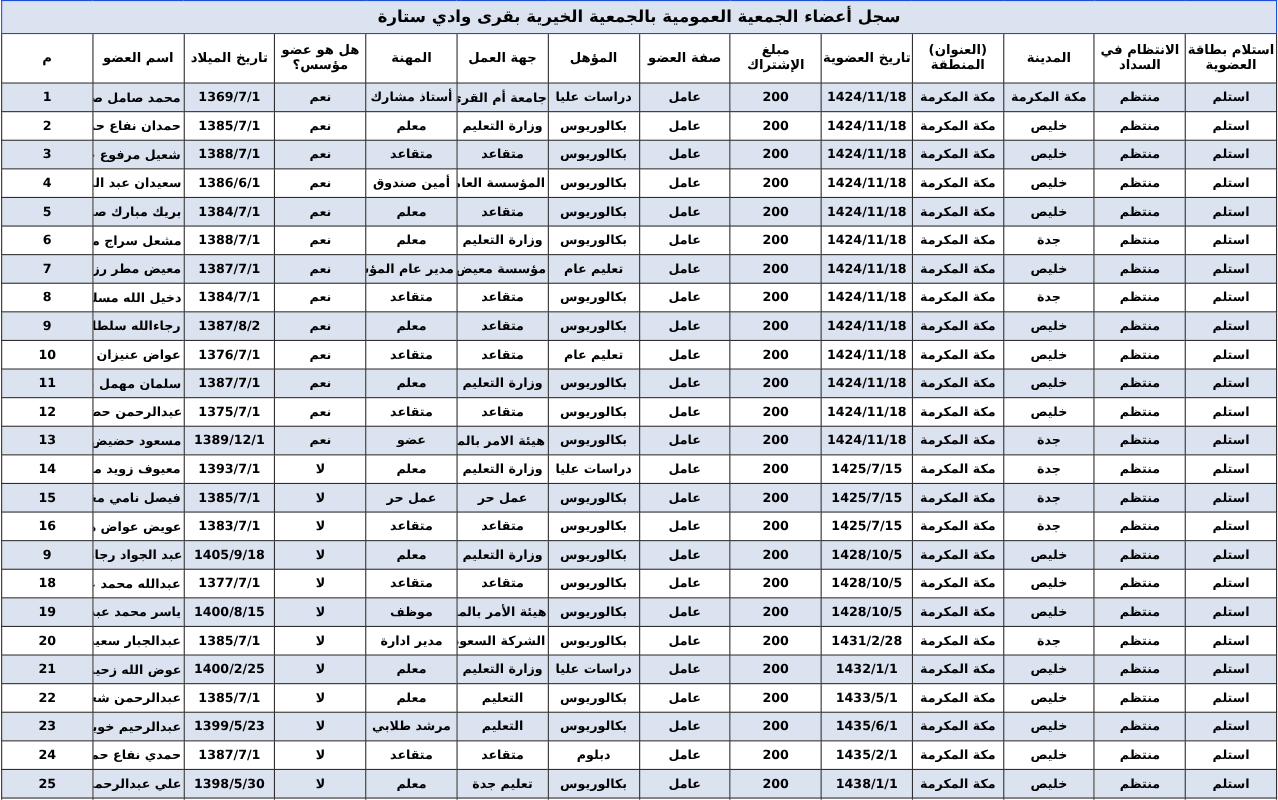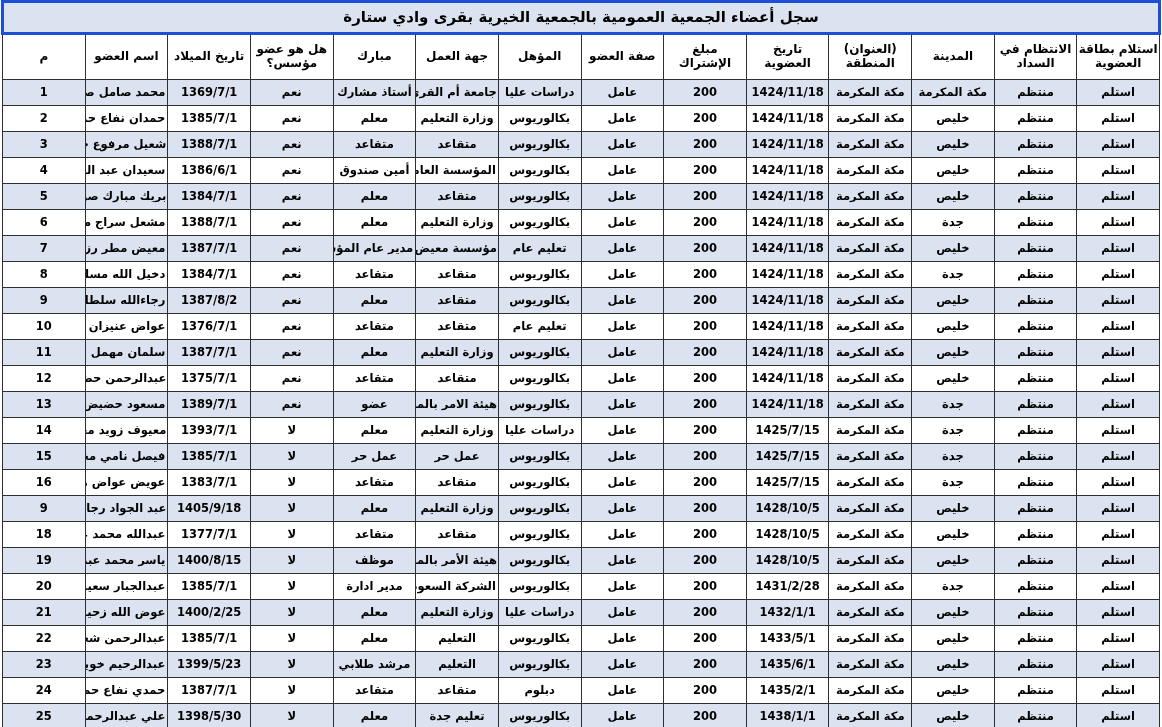--- a/index.html
+++ b/index.html
@@ -35,21 +35,21 @@
     line-height: 1.1;
     overflow: hidden;
     white-space: nowrap;
   }
   tr.title-row td {
     background: #dce3f0;
     height: 27px;
     font-size: 15px;
     font-weight: bold;
     letter-spacing: 0;
-    border: 3px solid #1d4ed8;
+    border: 1px solid #1d4ed8;
   }
   tr.header-row td {
     background: #ffffff;
     height: 42px;
     font-size: 12px;
     font-weight: bold;
     white-space: normal;
     line-height: 1.15;
     padding: 1px 1px;
   }
@@ -87,21 +87,21 @@
       <tr class="header-row">
         <td class="c-card">استلام بطاقة العضوية</td>
         <td class="c-pay">الانتظام في السداد</td>
         <td class="c-city">المدينة</td>
         <td class="c-region">(العنوان) المنطقة</td>
         <td class="c-memdate">تاريخ العضوية</td>
         <td class="c-fee">مبلغ الإشتراك</td>
         <td class="c-memtype">صفة العضو</td>
         <td class="c-qual">المؤهل</td>
         <td class="c-work">جهة العمل</td>
-        <td class="c-prof">مبارك</td>
+        <td class="c-prof">المهنة</td>
         <td class="c-found hdr-small">هل هو عضو مؤسس؟</td>
         <td class="c-birth">تاريخ الميلاد</td>
         <td class="c-name">اسم العضو</td>
         <td class="c-idx">م</td>
       </tr>
     <tr class="data-row shade">
           <td class="c-card">استلم</td>
           <td class="c-pay">منتظم</td>
           <td class="c-city">مكة المكرمة</td>
           <td class="c-region">مكة المكرمة</td>
@@ -297,21 +297,21 @@
           <td class="c-pay">منتظم</td>
           <td class="c-city">جدة</td>
           <td class="c-region">مكة المكرمة</td>
           <td class="c-memdate">1424/11/18</td>
           <td class="c-fee">200</td>
           <td class="c-memtype">عامل</td>
           <td class="c-qual">بكالوريوس</td>
           <td class="c-work">هيئة الامر بالمعروف جده</td>
           <td class="c-prof">عضو</td>
           <td class="c-found">نعم</td>
-          <td class="c-birth">1389/7/1</td>
+          <td class="c-birth">1389/12/1</td>
           <td class="c-name">مسعود حضيض حضيض الجامعي السلمي</td>
           <td class="c-idx">13</td>
         </tr>
         <tr class="data-row plain">
           <td class="c-card">استلم</td>
           <td class="c-pay">منتظم</td>
           <td class="c-city">جدة</td>
           <td class="c-region">مكة المكرمة</td>
           <td class="c-memdate">1425/7/15</td>
           <td class="c-fee">200</td>

